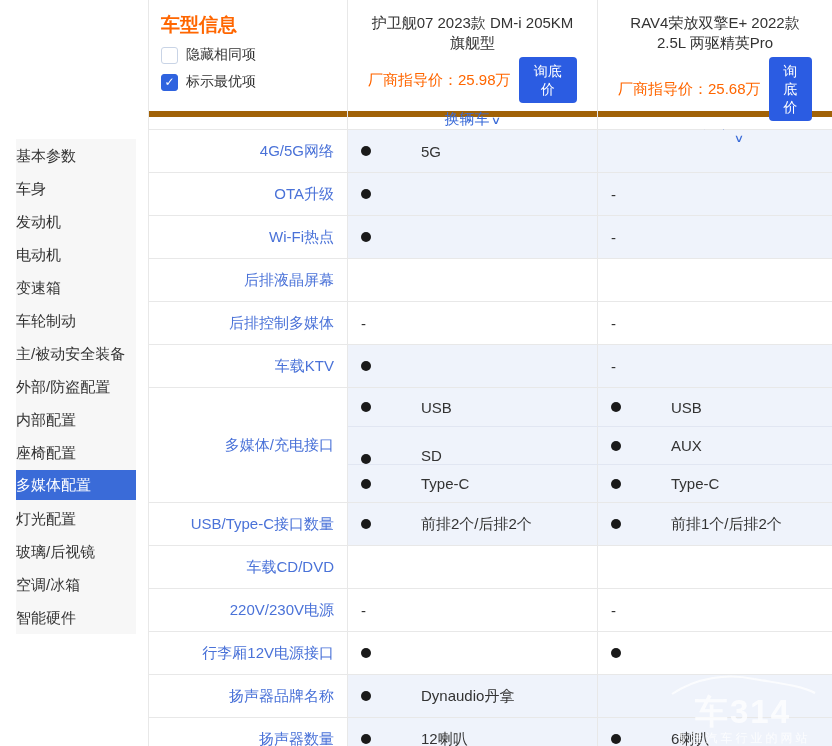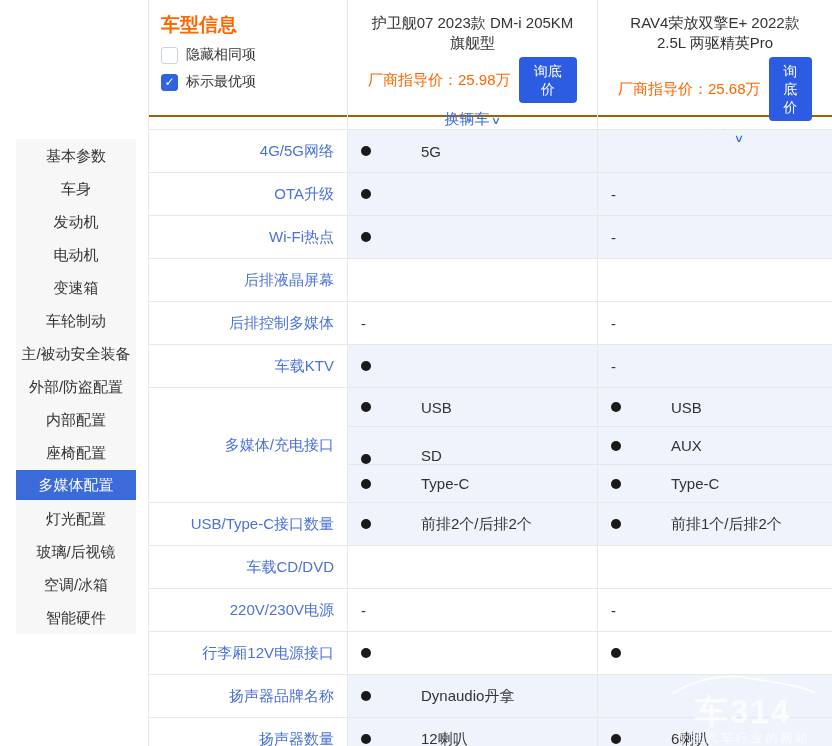--- a/index.html
+++ b/index.html
@@ -3,25 +3,25 @@
 <meta charset="utf-8">
 <style>
   html,body{margin:0;padding:0;background:#fff;}
   *{box-sizing:border-box;}
   .screen{
     position:relative;width:832px;height:746px;overflow:hidden;background:#fff;
     font-family:"Liberation Sans","DejaVu Sans",sans-serif;color:#333;
   }
   
   .sidebar{position:absolute;left:16px;top:139px;width:120px;background:#f7f7f7;}
-  .sb-item{height:33px;line-height:33px;text-align:center;font-size:15px;color:#333;cursor:pointer;}
+  .sb-item{height:33px;line-height:33px;text-align:left;font-size:15px;color:#333;cursor:pointer;}
   .sb-item.active{background:#3a6bd8;color:#fff;height:30px;line-height:30px;margin:1px 0 2px 0;}
   
   .table-area{position:absolute;left:148px;top:0;width:684px;height:746px;border-left:1px solid #e8e8e8;}
-  .thead{display:grid;grid-template-columns:199px 250px 234px;height:117px;border-bottom:2px solid #a16207;}
+  .thead{display:grid;grid-template-columns:199px 250px 234px;height:117px;border-bottom:6px solid #a16207;}
   .hleft{border-right:1px solid #e8e8e8;padding:13px 12px 0 12px;}
   .htitle{font-size:19px;font-weight:bold;color:#ff6600;line-height:24px;}
   .cbrow{display:flex;align-items:center;margin-top:9px;cursor:pointer;}
   .cbbox{width:17px;height:17px;border:1px solid #c9d4e6;border-radius:3px;background:#fff;
          display:flex;align-items:center;justify-content:center;font-size:12px;color:transparent;flex:0 0 auto;}
   .cbrow.checked .cbbox{background:#2f63df;border-color:#2f63df;color:#fff;font-weight:bold;}
   .cblabel{margin-left:8px;font-size:14px;color:#333;}
   .car-col{padding:13px 20px 0 20px;text-align:center;}
   .car-col.first{border-right:1px solid #e8e8e8;}
   .car-name{font-size:15px;line-height:20px;color:#333;min-height:40px;}

